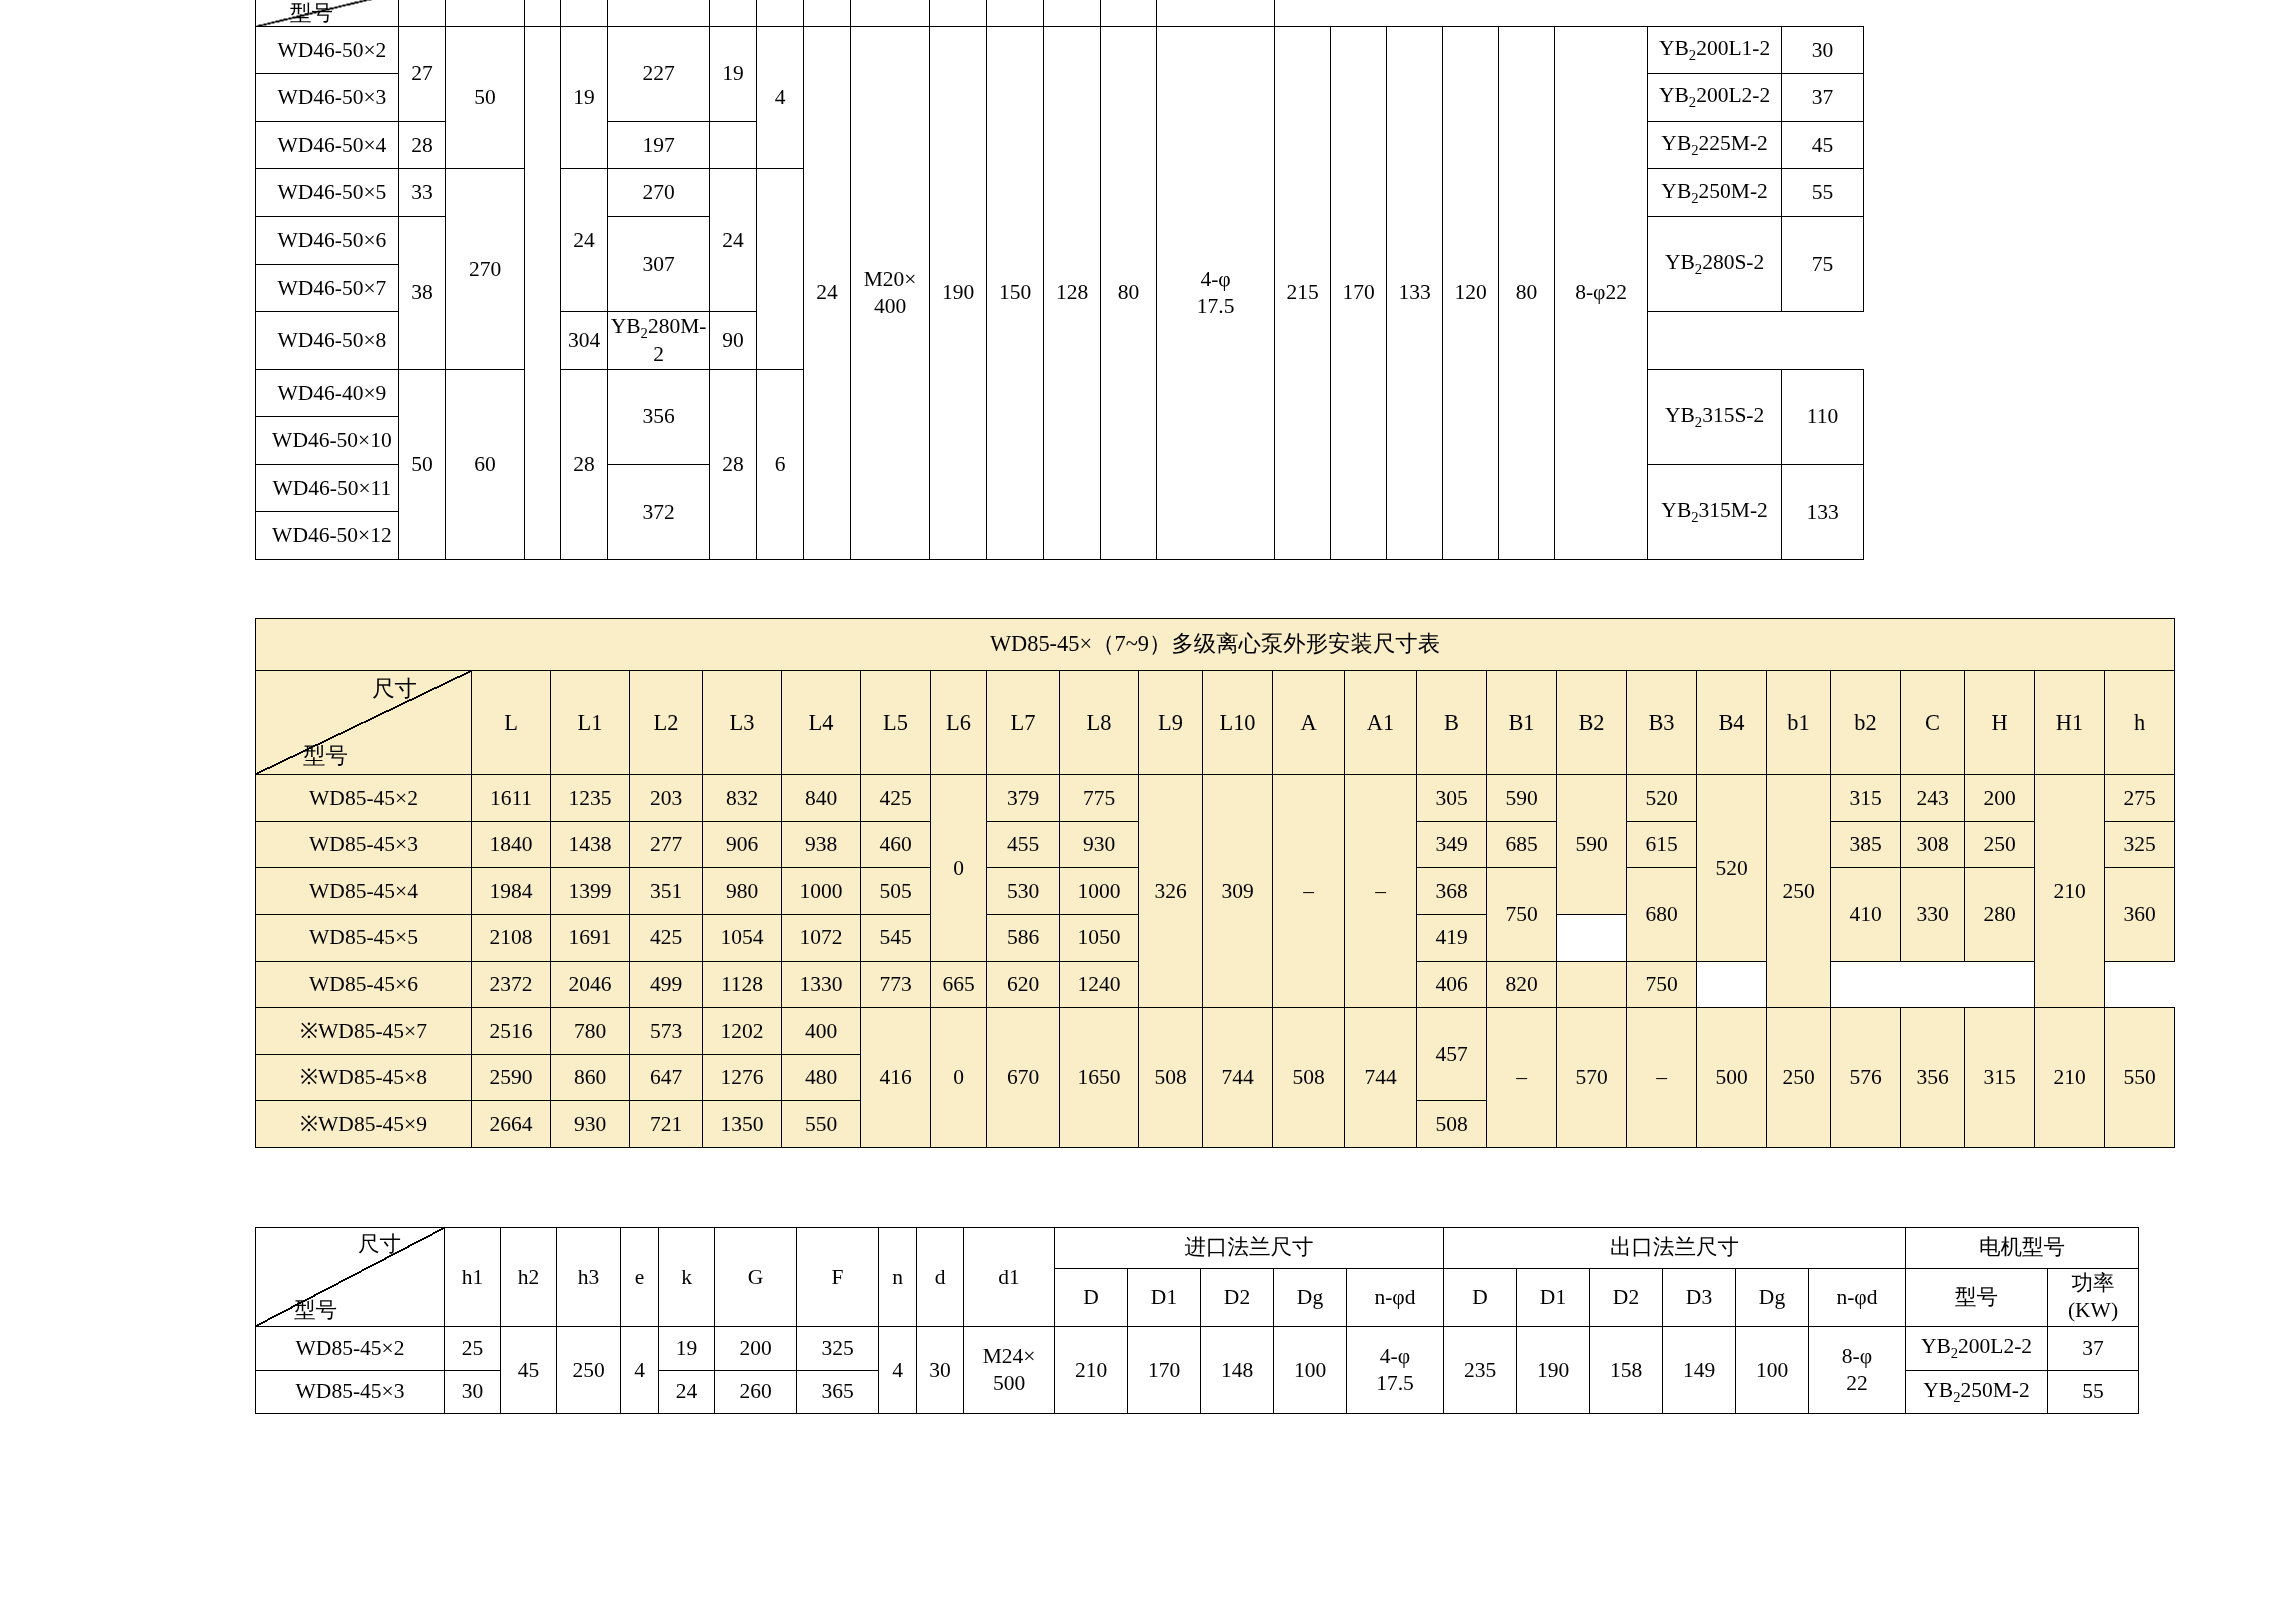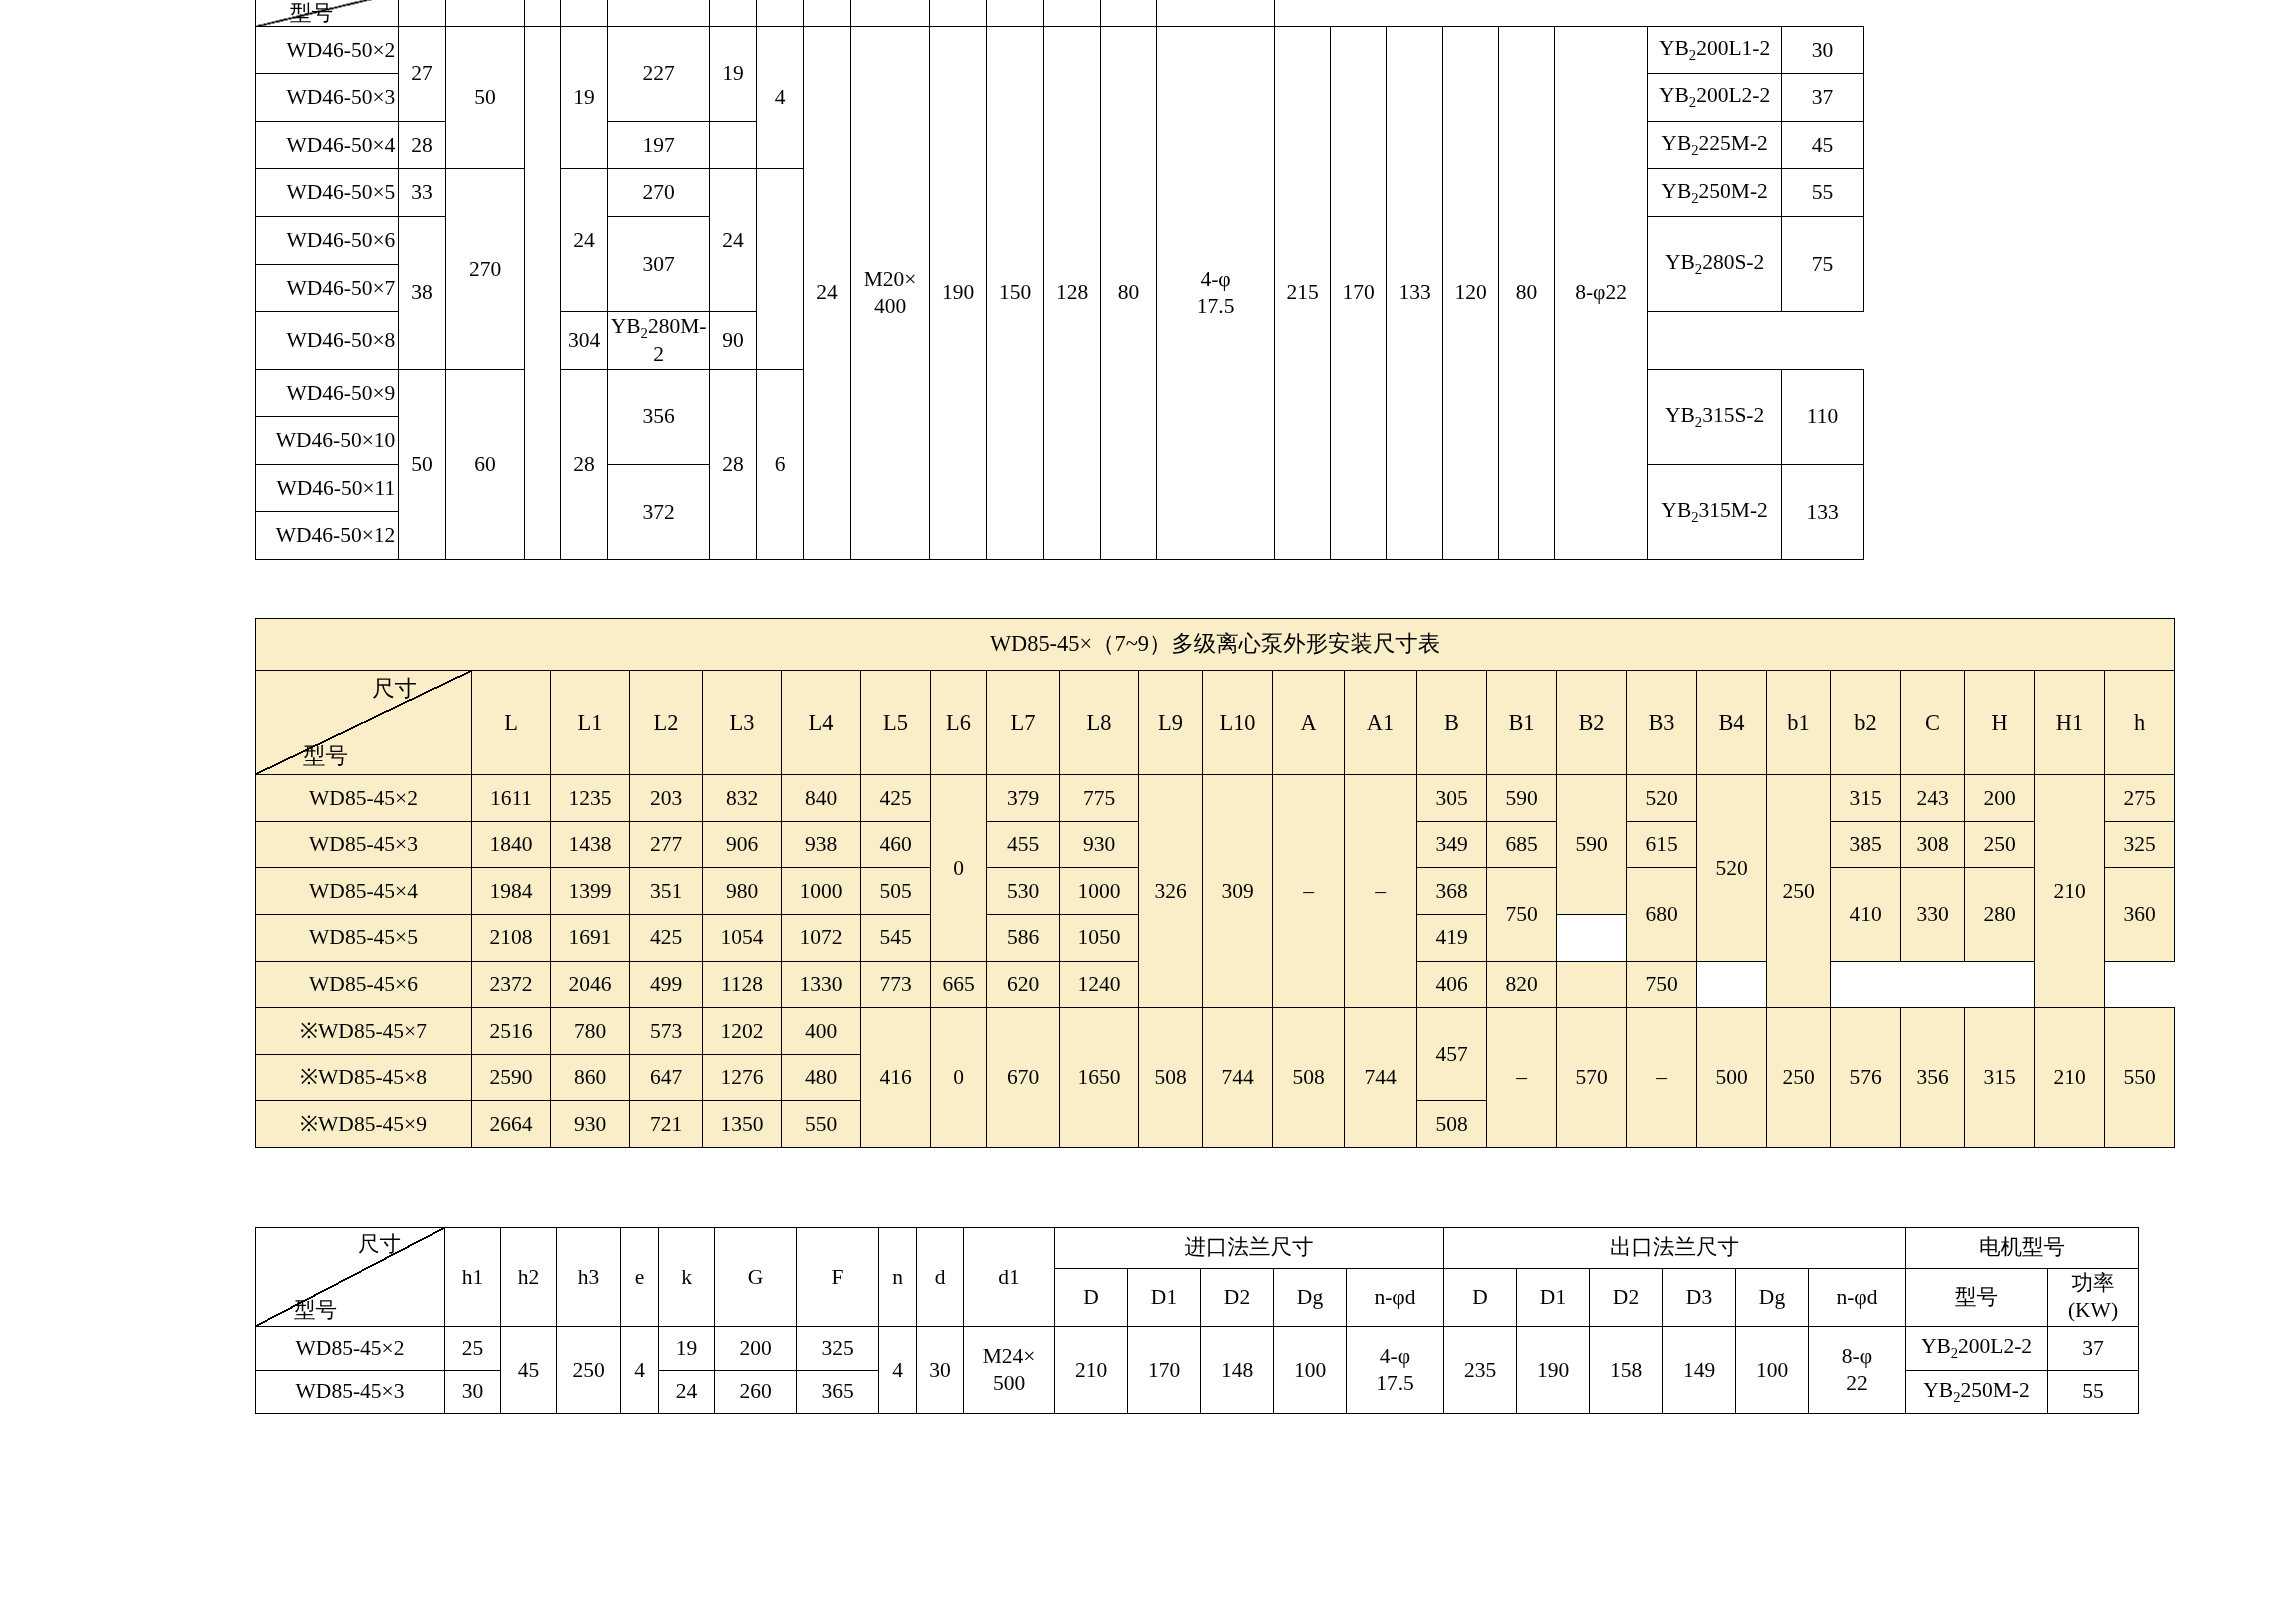--- a/index.html
+++ b/index.html
@@ -32,21 +32,21 @@
     padding: 1.8px 2.7px;
     line-height: 1.15;
     background: #ffffff;
   }
   .t1 {
     position: absolute;
     left: 255px;
     top: -9px;
   }
   .t1 td { height: 43px; }
-  .t1 .model { text-align: right; padding-left: 12.5px; font-size: 21.5px; }
+  .t1 .model { text-align: center; padding-left: 12.5px; font-size: 21.5px; }
   .t1 .hdrcell { height: 41px; }
 
   .diag {
     position: relative;
     background:
       linear-gradient(to bottom right,
         transparent calc(50% - 0.9px), #000 calc(50% - 0.9px),
         #000 calc(50% + 0.9px), transparent calc(50% + 0.9px));
   }
 
@@ -247,21 +247,21 @@
     </tr>
 
     <tr>
       <td class="model">WD46-50×8</td>
       <td>304</td>
       <td>YB<sub>2</sub>280M-2</td>
       <td>90</td>
     </tr>
 
     <tr>
-      <td class="model">WD46-50×9</td>
+      <td class="model">WD46-40×9</td>
       <td rowspan="4">50</td>
       <td rowspan="4">60</td>
       <td rowspan="4">28</td>
       <td rowspan="2">356</td>
       <td rowspan="4">28</td>
       <td rowspan="4">6</td>
       <td rowspan="2">YB<sub>2</sub>315S-2</td>
       <td rowspan="2">110</td>
     </tr>
 

